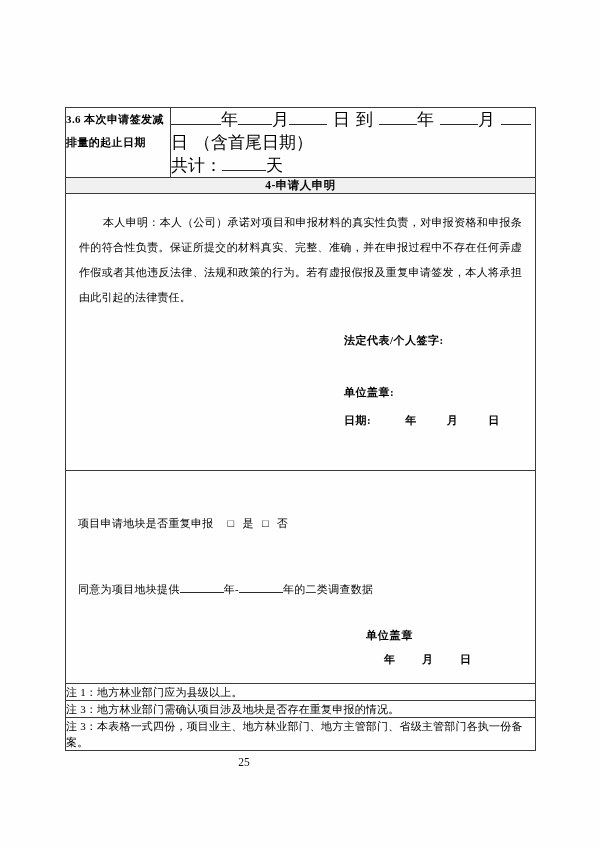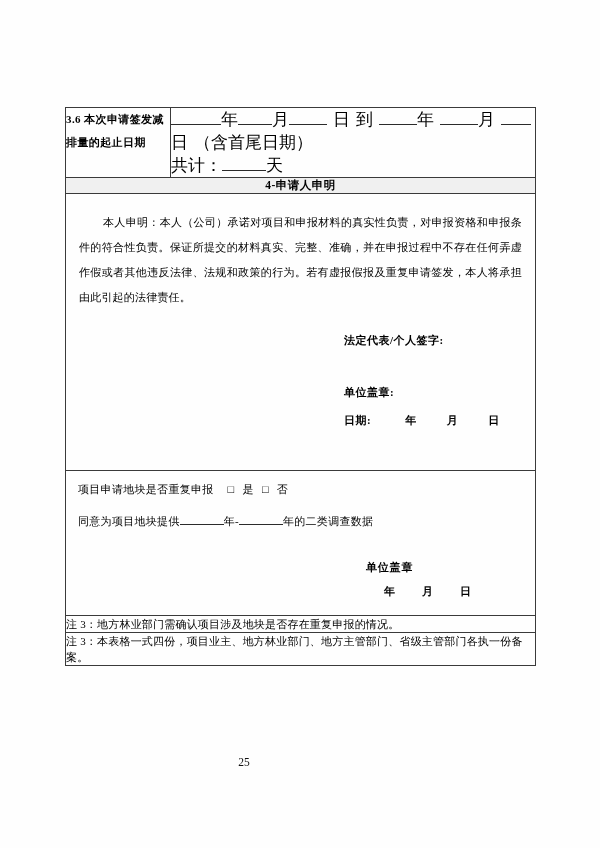--- a/index.html
+++ b/index.html
@@ -81,20 +81,21 @@
   .sp-12 { height: 12px; }
   .sp-20 { height: 20px; }
   .date-line-sign span { display: inline-block; }
   .gap-a { width: 34px; }
   .gap-b { width: 30px; }
   .forest-line {
     font-size: 11px;
     line-height: 27px;
     padding: 5px 0 0 12px;
     letter-spacing: 0.3px;
+    margin-top: 34px;
   }
   .chk {
     display: inline-block;
     font-size: 11px;
     padding: 0 2px;
   }
   .seal-line {
     font-weight: bold;
     font-size: 11px;
     padding-left: 300px;
@@ -197,20 +198,23 @@
           <div class="sp-20"></div>
           <div class="seal-line">单位盖章</div>
           <div class="seal-date">
             <span>年</span><span>月</span><span>日</span>
           </div>
           <div class="sp-12"></div>
         </td>
       </tr>
 
       <tr>
+        <td colspan="2" class="note-row">注 1：地方林业部门应为县级以上。</td>
+      </tr>
+      <tr>
         <td colspan="2" class="note-row">注 3：地方林业部门需确认项目涉及地块是否存在重复申报的情况。</td>
       </tr>
       <tr>
         <td colspan="2" class="note-row">注 3：本表格一式四份，项目业主、地方林业部门、地方主管部门、省级主管部门各执一份备案。</td>
       </tr>
 
     </tbody>
   </table>
 
   <div class="page-number">25</div>

